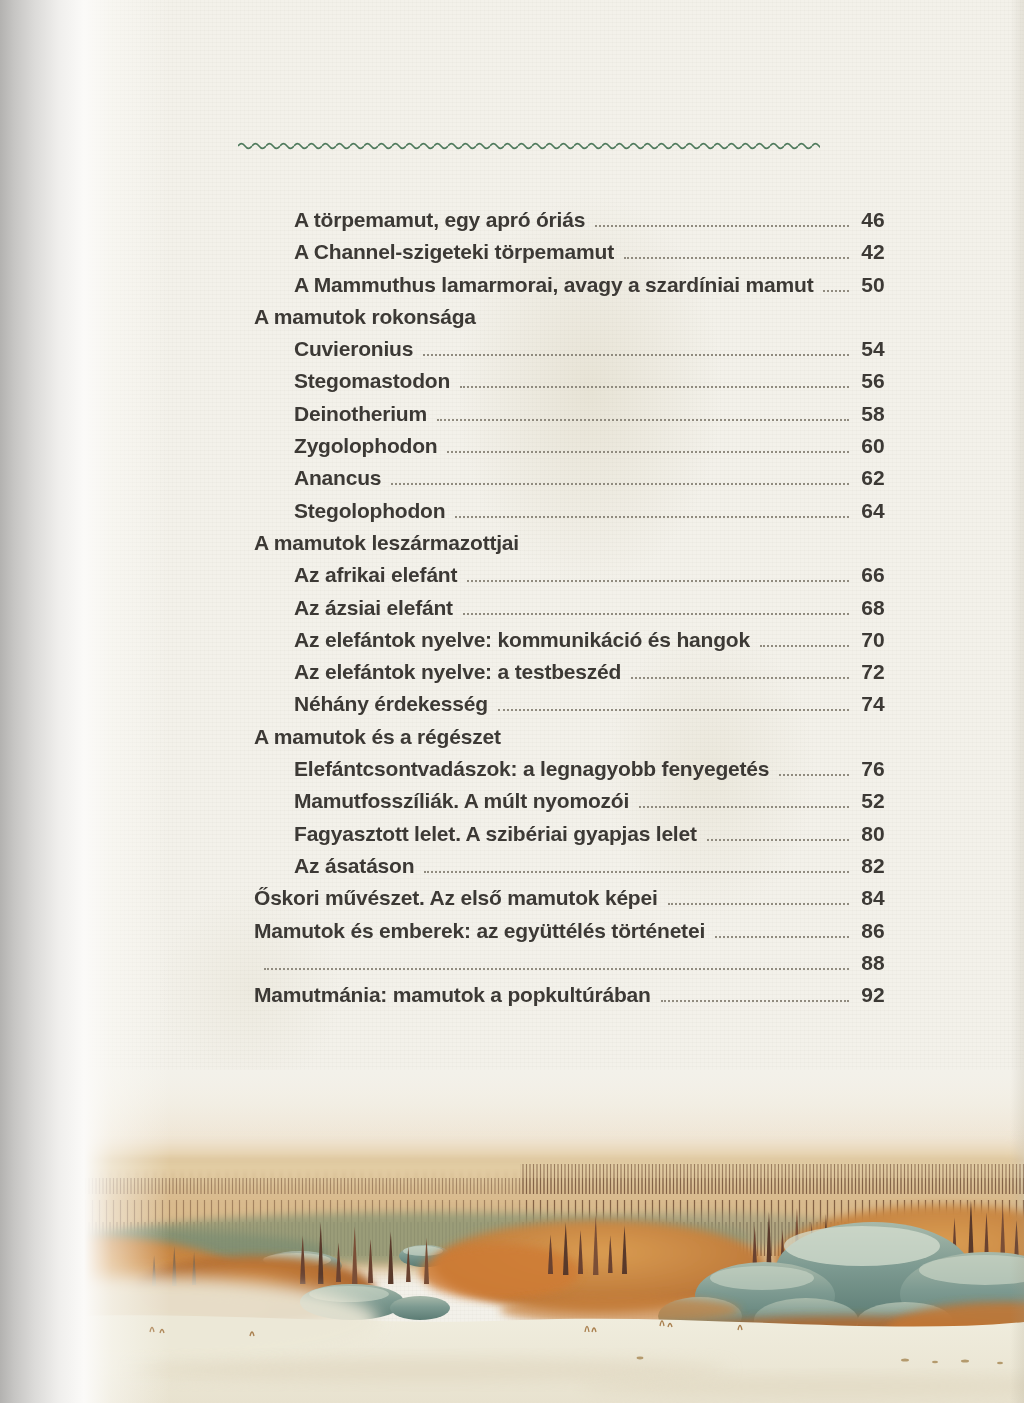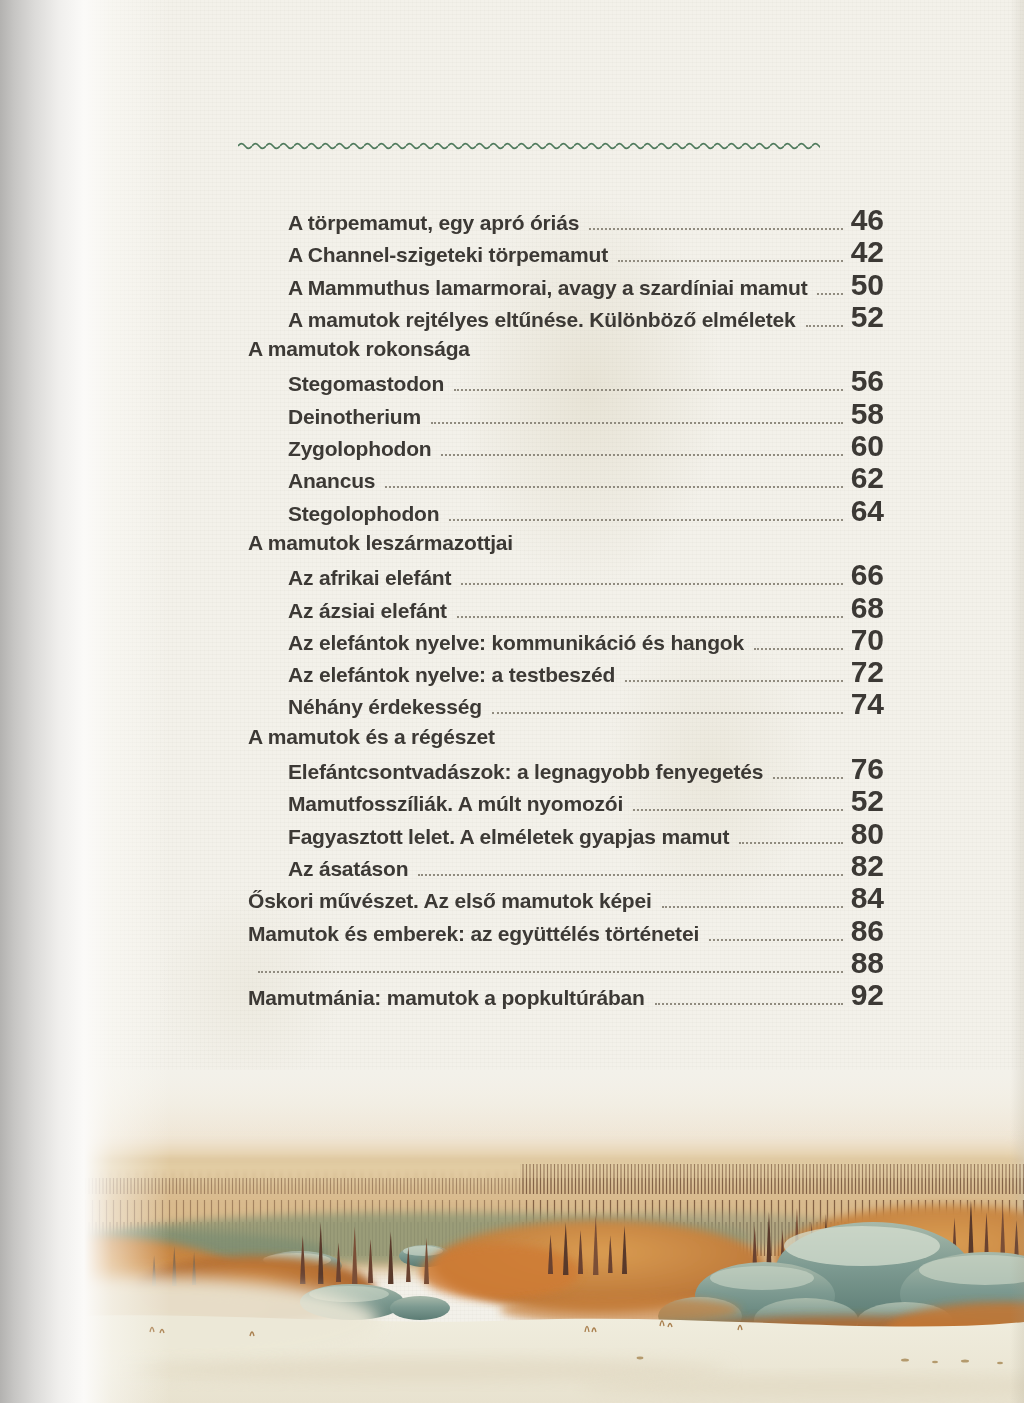--- a/index.html
+++ b/index.html
@@ -21,37 +21,37 @@
     background:radial-gradient(closest-side, rgba(205,196,168,.30), rgba(205,196,168,0) 70%);}
   .stain.s2{left:560px;top:560px;width:300px;height:420px;
     background:radial-gradient(closest-side, rgba(206,198,170,.22), rgba(206,198,170,0) 70%);}
   .stain.s3{left:120px;top:840px;width:260px;height:300px;
     background:radial-gradient(closest-side, rgba(210,203,178,.18), rgba(210,203,178,0) 70%);}
 
   
   .wave-divider{position:absolute;left:238px;top:139px;width:582px;height:14px;z-index:2;}
 
   
-  .toc{position:absolute;left:248px;top:204px;width:636px;z-index:2;}
+  .toc{position:absolute;left:254px;top:204px;width:636px;z-index:2;}
   .toc-row{
     display:flex;align-items:baseline;
     height:32.3px;line-height:32.3px;
     font-size:21px;font-weight:700;letter-spacing:-.2px;
     white-space:nowrap;
   }
   .toc-row.indent{padding-left:40px;}
   .toc-row .label{flex:0 0 auto;}
   .toc-row .leader{
     flex:1 1 auto;height:0;min-width:14px;
     border-bottom:2px dotted var(--dots,#938e82);
     margin:0 7px 0 10px;
   }
   .toc-row .pagenum{
-    flex:0 0 auto;min-width:34px;text-align:right;
-    font-size:30px;font-weight:700;letter-spacing:0;
+    flex:0 0 auto;min-width:34px;text-align:center;
+    font-size:21px;font-weight:700;letter-spacing:0;
   }
 
   
   .landscape{position:absolute;left:0;top:1070px;width:1024px;height:333px;z-index:1;}
 
   
   .page-curl{
     position:absolute;left:0;top:0;width:170px;height:1403px;z-index:6;pointer-events:none;
     background:linear-gradient(90deg,
       #b3b2b0 0px, #c6c5c3 14px, #dbdad8 34px, #efeeec 58px,
@@ -88,30 +88,30 @@
     <div class="toc-row indent">
     <span class="label">A Channel-szigeteki törpemamut</span>
     <span class="leader"></span>
     <span class="pagenum">42</span>
   </div>
     <div class="toc-row indent">
     <span class="label">A Mammuthus lamarmorai, avagy a szardíniai mamut</span>
     <span class="leader"></span>
     <span class="pagenum">50</span>
   </div>
-    <div class="toc-row indent">
-    <span class="label">A mamutok rejtélyes eltűnése. Különböző elméletek</span>
-    <span class="leader"></span>
-    <span class="pagenum">52</span>
-  </div>
     <div class="toc-row flush header">
     <span class="label">A mamutok rokonsága</span>
 
   </div>
     <div class="toc-row indent">
+    <span class="label">Cuvieronius</span>
+    <span class="leader"></span>
+    <span class="pagenum">54</span>
+  </div>
+    <div class="toc-row indent">
     <span class="label">Stegomastodon</span>
     <span class="leader"></span>
     <span class="pagenum">56</span>
   </div>
     <div class="toc-row indent">
     <span class="label">Deinotherium</span>
     <span class="leader"></span>
     <span class="pagenum">58</span>
   </div>
     <div class="toc-row indent">
@@ -166,21 +166,21 @@
     <span class="label">Elefántcsontvadászok: a legnagyobb fenyegetés</span>
     <span class="leader"></span>
     <span class="pagenum">76</span>
   </div>
     <div class="toc-row indent">
     <span class="label">Mamutfosszíliák. A múlt nyomozói</span>
     <span class="leader"></span>
     <span class="pagenum">52</span>
   </div>
     <div class="toc-row indent">
-    <span class="label">Fagyasztott lelet. A elméletek gyapjas mamut</span>
+    <span class="label">Fagyasztott lelet. A szibériai gyapjas lelet</span>
     <span class="leader"></span>
     <span class="pagenum">80</span>
   </div>
     <div class="toc-row indent">
     <span class="label">Az ásatáson</span>
     <span class="leader"></span>
     <span class="pagenum">82</span>
   </div>
     <div class="toc-row flush">
     <span class="label">Őskori művészet. Az első mamutok képei</span>

